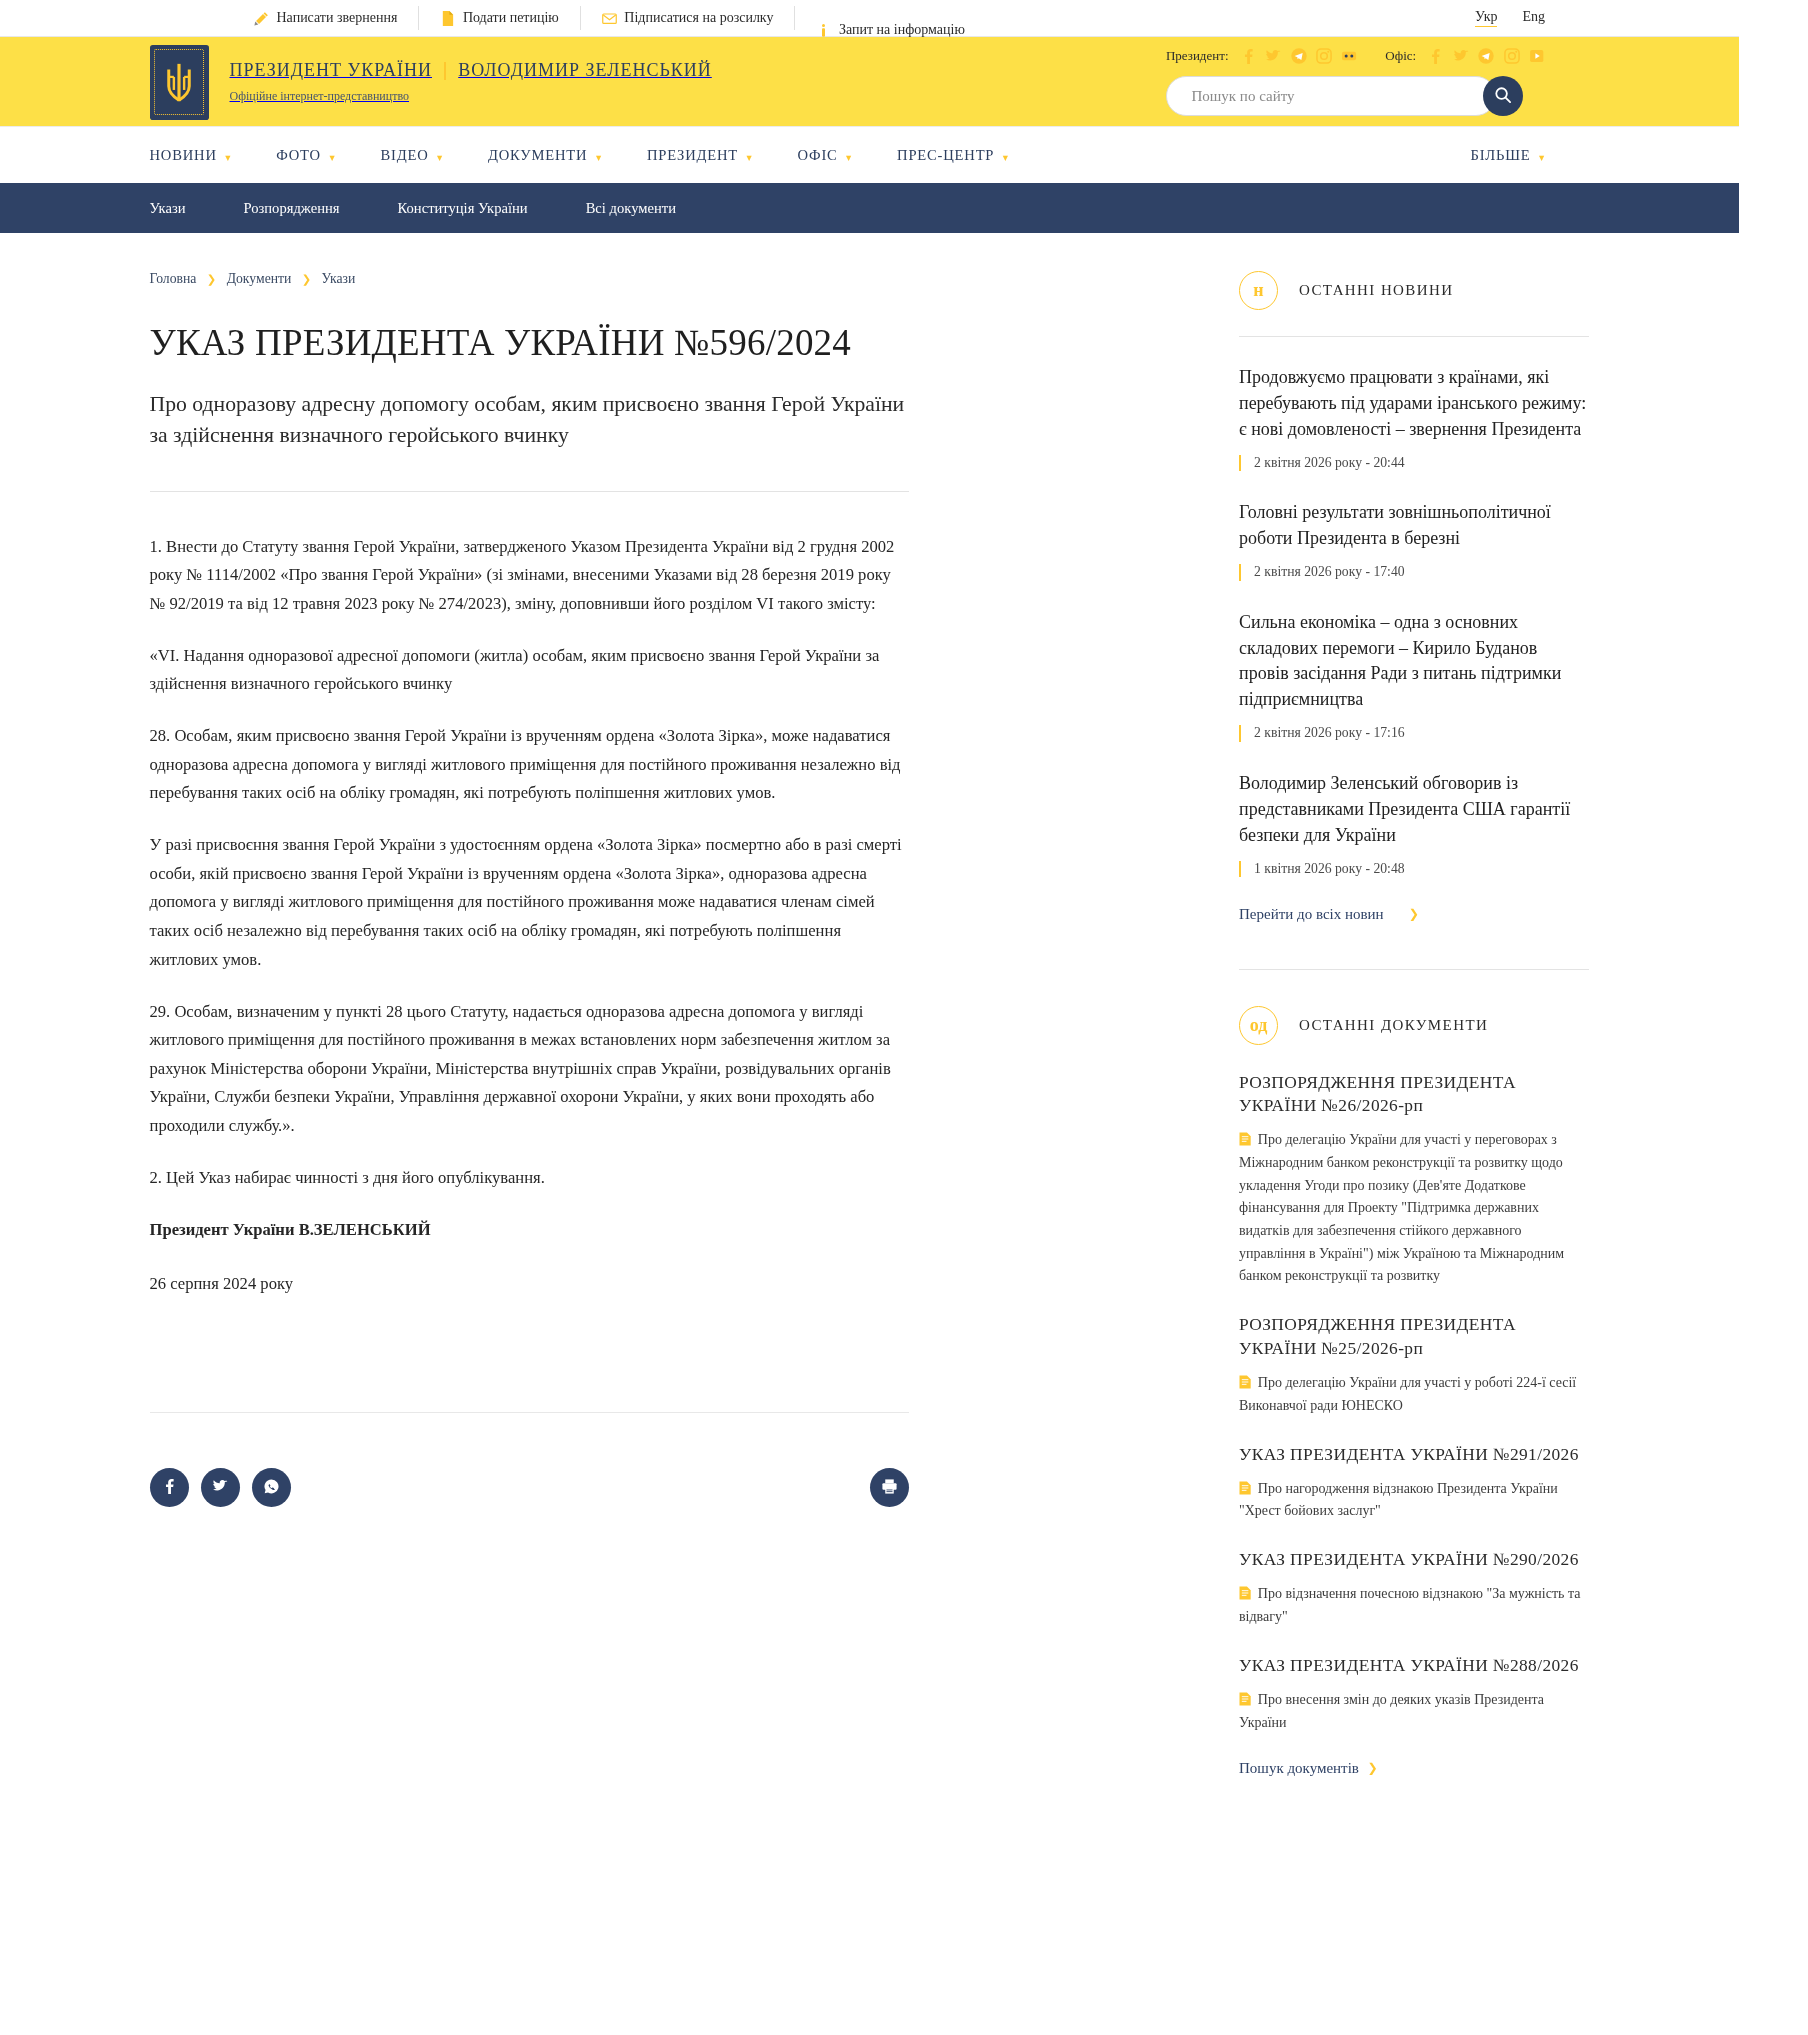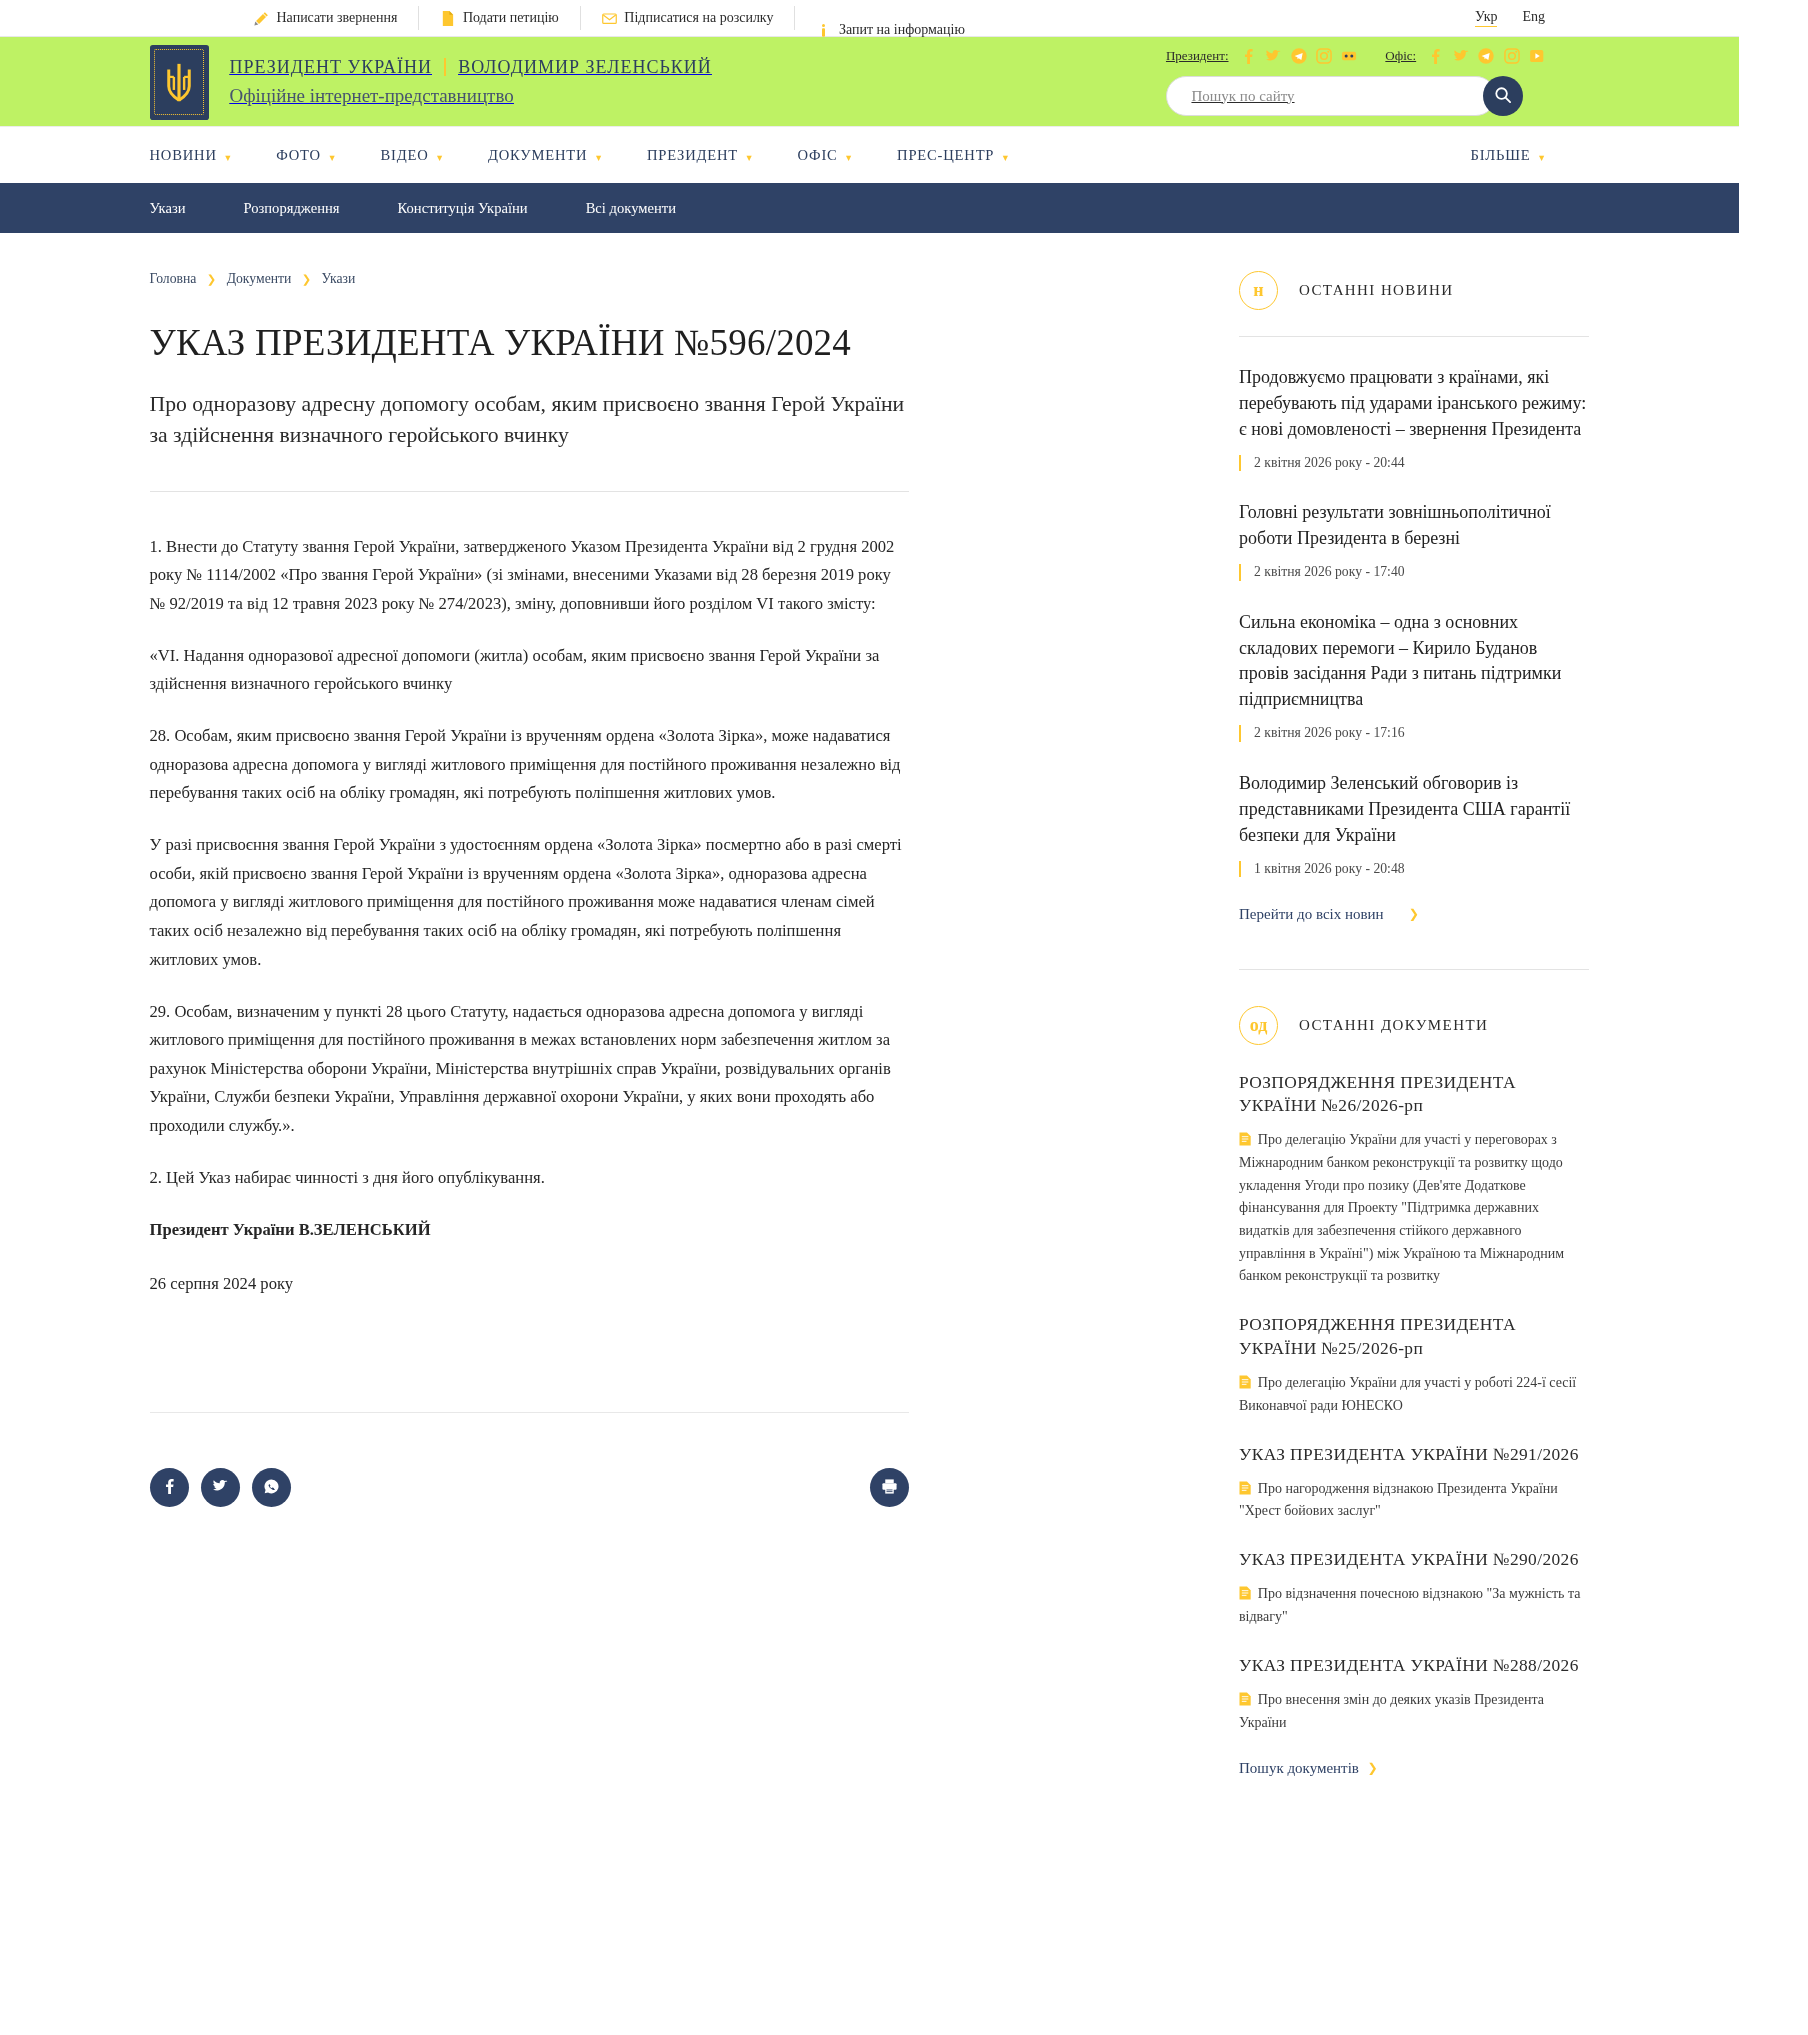--- a/index.html
+++ b/index.html
@@ -50,22 +50,21 @@
     padding-bottom: 1.9px;
   }
   .lang.active { border-bottom: 1.9px solid #fec72f; }
 
   
   .header {
     height: 90px;
     display: flex;
     justify-content: center;
     border-bottom: 0.9px solid #ececec;
-    background: #bef264;
-    text-decoration: underline;
+    background: #fde047;
   }
   .header-inner { width: 1455px; display: flex; align-items: center; height: 90px; position: relative; }
   .brand { display: flex; align-items: center; gap: 21px; margin-left: 7.5px; }
   .emblem {
     width: 59px; height: 75px;
     background: #2c3e5e;
     border-radius: 2.8px;
     display: flex; align-items: center; justify-content: center;
     position: relative;
     flex: none;
@@ -78,21 +77,21 @@
   .emblem svg { position: relative; z-index: 2; }
   .brand-text { display: flex; flex-direction: column; justify-content: center; gap: 7.5px; }
   .brand-line1 {
     font-size: 18px;
     letter-spacing: 1px;
     color: #2c3e5e;
     display: flex; align-items: center; gap: 12.2px;
     white-space: nowrap;
   }
   .brand-sep { display: inline-block; width: 1.9px; height: 18px; background: #fec72f; }
-  .brand-line2 { font-size: 19px; color: #46546e; }
+  .brand-line2 { font-size: 12px; color: #46546e; }
 
   .header-right {
     margin-left: auto;
     display: flex;
     flex-direction: column;
     align-items: flex-start;
     gap: 12.2px;
     padding-right: 52px;
   }
   .social-row { display: flex; align-items: center; gap: 28px; }

